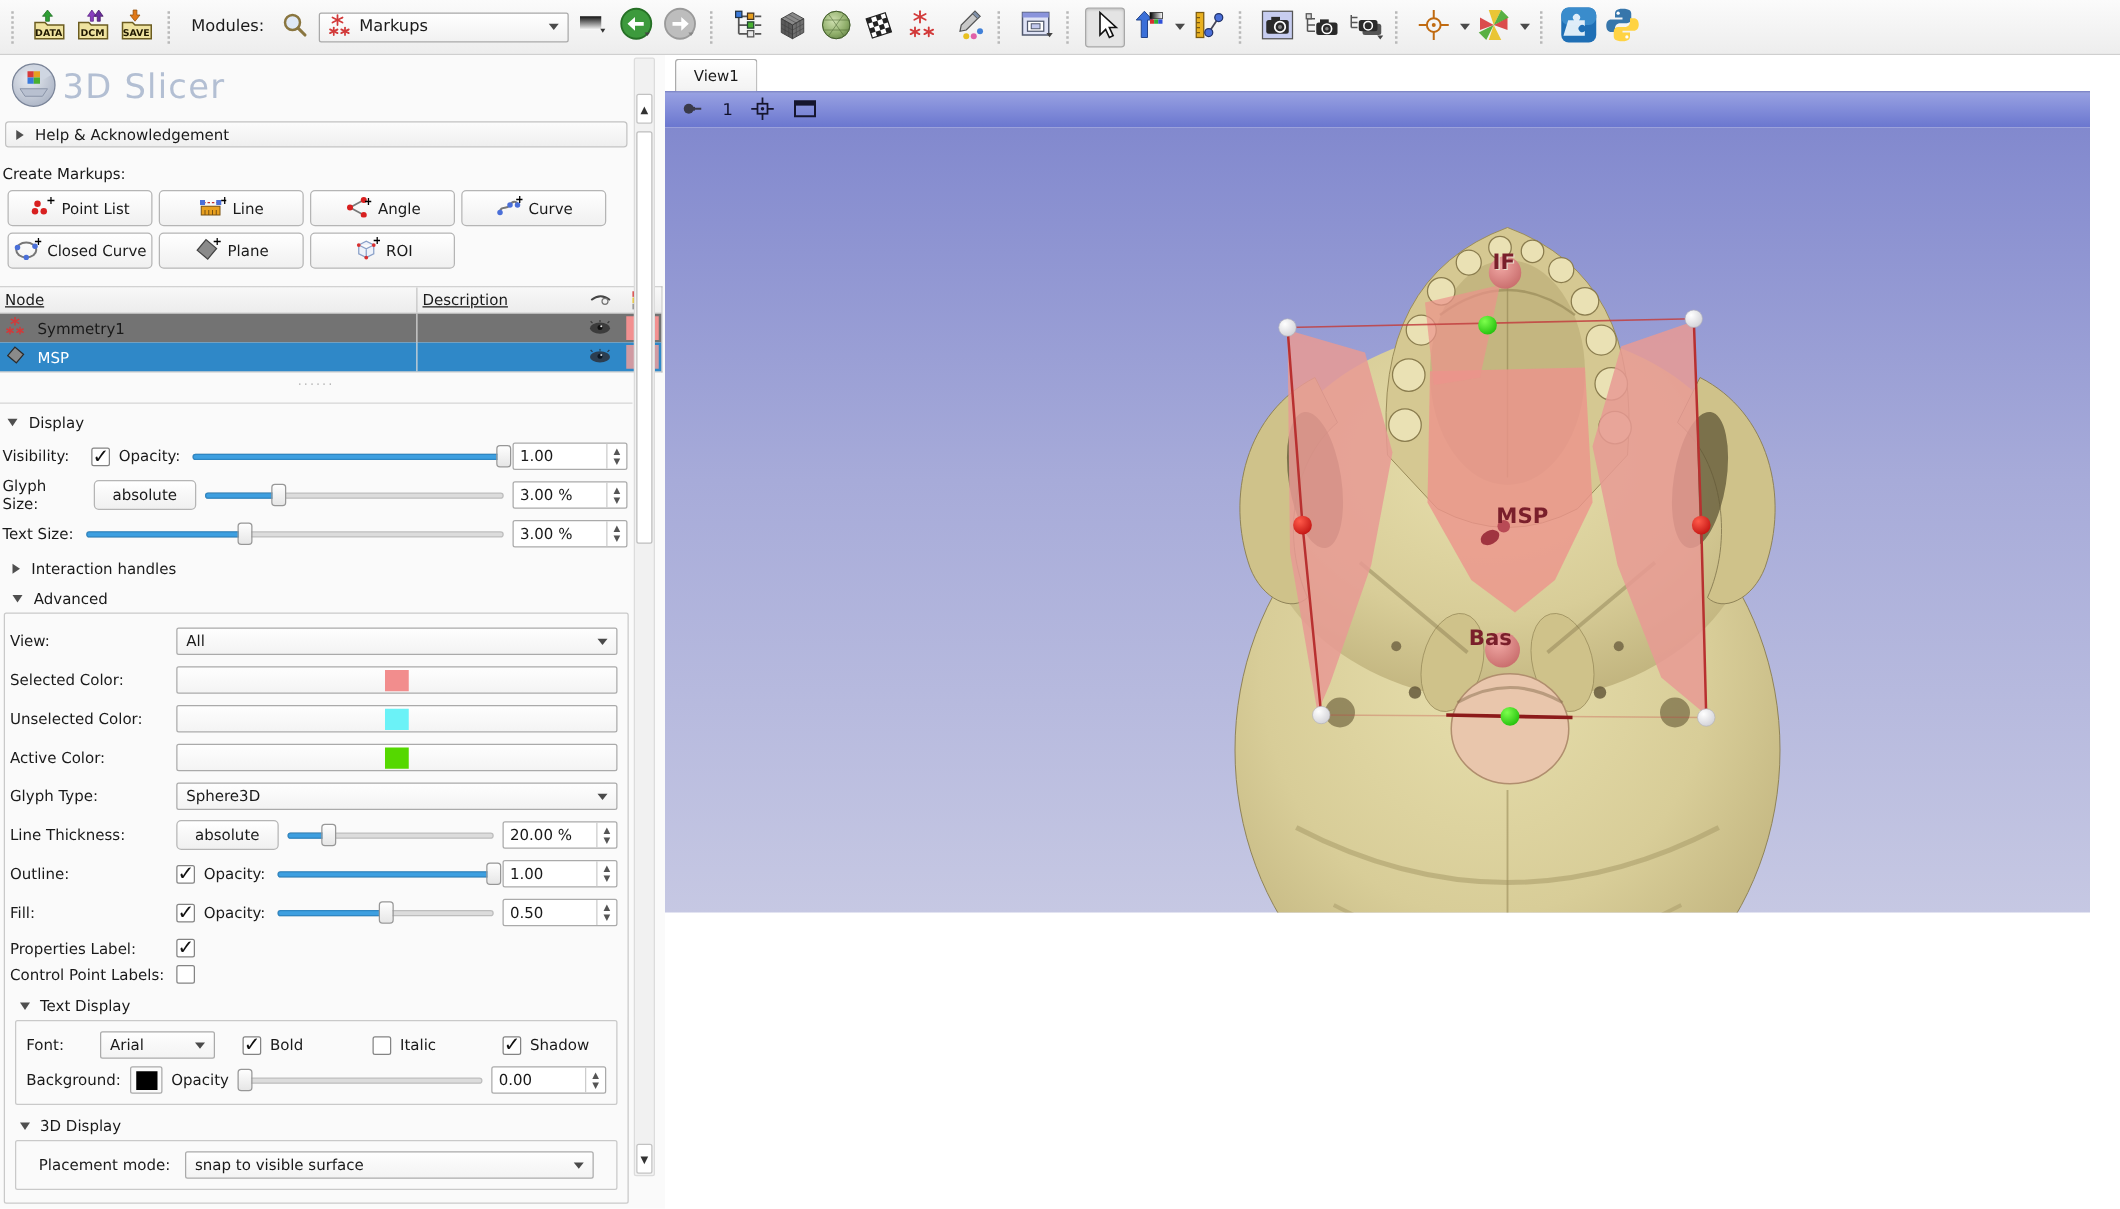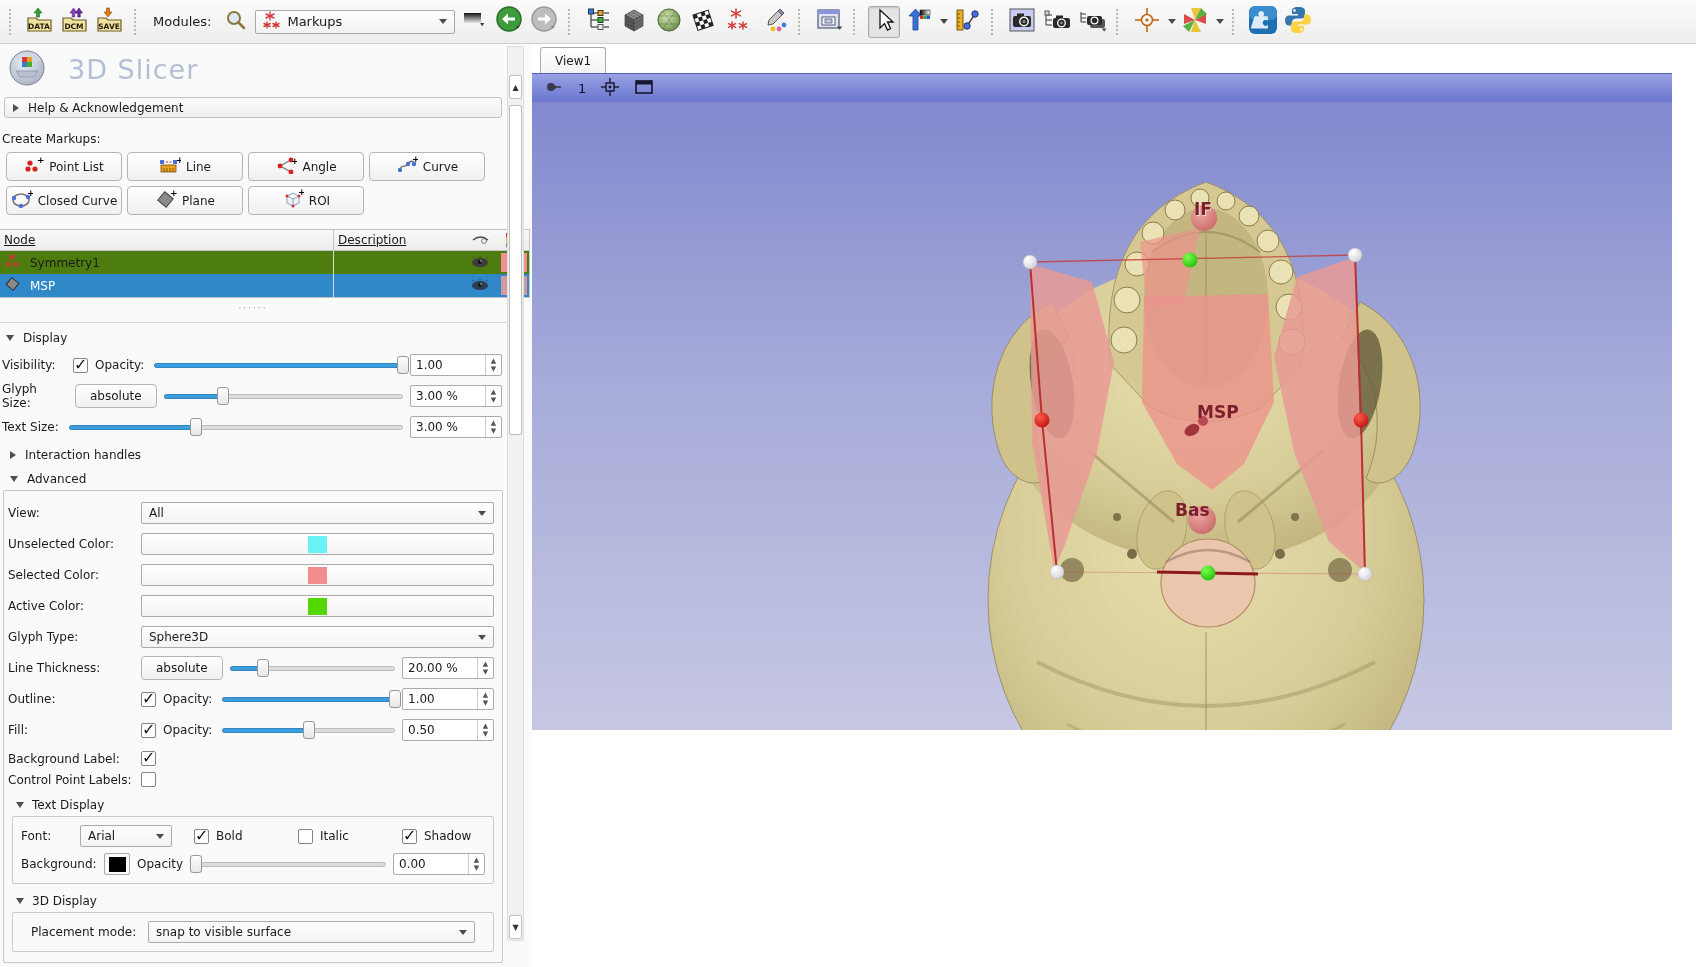--- a/index.html
+++ b/index.html
@@ -17,35 +17,35 @@
   .tlabel { font-size:13px; margin:0 6px 0 4px; }
   .ddarrow { width:0; height:0; border-left:4px solid transparent; border-right:4px solid transparent; border-top:5px solid #4a4a4a; margin-left:2px; }
   .combo { height:24px; border:1px solid #a9a9a9; border-radius:2px; background:linear-gradient(#ffffff,#f1f1f1);
     display:flex; align-items:center; padding:0 7px; gap:6px; }
   .combo .cval { flex:1; font-size:13px; }
   .module-combo { width:200px; }
 
   
   .left-panel { position:absolute; left:0; top:44px; width:532px; height:923px; background:#fafafa; }
   .panel-content { position:absolute; left:0; top:0; width:506px; }
-  .logo-row { display:flex; align-items:center; gap:22px; padding:5px 0 4px 8px; }
+  .logo-row { display:flex; align-items:center; gap:4px; padding:5px 0 4px 8px; }
   .logo-title { font-size:27px; color:#b3bfd3; letter-spacing:1px; }
   .collapsible-bar { margin:3px 4px; height:21px; border:1px solid #c2c2c2; border-radius:3px;
     background:linear-gradient(#fcfcfc,#efefef); display:flex; align-items:center; gap:9px; padding:0 8px; font-size:12px; }
   .tri-r { width:0; height:0; border-top:4px solid transparent; border-bottom:4px solid transparent; border-left:6px solid #4f4f4f; }
   .tri-d { width:0; height:0; border-left:4px solid transparent; border-right:4px solid transparent; border-top:6px solid #4f4f4f; }
   .create-label { margin:14px 0 6px 2px; }
   .mk-grid { display:flex; flex-wrap:wrap; gap:5px; padding:0 4px 0 6px; }
   .mk-btn { width:116px; height:29px; border:1px solid #b5b5b5; border-radius:4px;
     background:linear-gradient(#ffffff,#f0f0f0); display:flex; align-items:center; justify-content:center; gap:5px; font-size:12px; }
 
   
   .node-table { margin-top:14px; border:1px solid #c4c4c4; border-left:none; width:530px; background:#fff; }
   .nt-header { display:flex; height:21px; background:linear-gradient(#f8f8f8,#ececec); border-bottom:1px solid #c4c4c4; align-items:center;text-decoration:underline; }
-  .nt-row { display:flex; height:23px; align-items:center; background:#4d7c0f; }
+  .nt-row { display:flex; height:23px; align-items:center; background:#737373; }
   .nt-row.selected { background:#2f88c8; color:#fff; }
   .c-node { flex:1; padding-left:4px; display:flex; align-items:center; gap:8px; }
   .c-desc { width:128px; border-left:1px solid #d8d8d8; align-self:stretch; display:flex; align-items:center; padding-left:4px; }
   .nt-header .c-desc { border-left:1px solid #c4c4c4; }
   .c-eye { width:38px; display:flex; justify-content:center; }
   .c-color { width:30px; align-self:stretch; display:flex; align-items:center; justify-content:center; }
   .swatch-cell { width:26px; height:19px; }
   .resize-dots { text-align:center; color:#9a9a9a; font-size:9px; letter-spacing:2px; line-height:8px; margin-top:6px; }
 
   .sect-hdr { display:flex; align-items:center; gap:9px; margin:10px 0 4px 6px; }
@@ -675,29 +675,29 @@
         <div class="row">
           <span class="lblw">View:</span>
           <div class="combo2">
               <span>All</span>
               <span class="ca">
                 <div class="ddarrow"></div>
               </span>
             </div>
         </div>
         <div class="row">
+          <span class="lblw">Selected Color:</span>
+          <div class="color-btn">
+              <div class="csw" style="background: rgb(242, 141, 141);"></div>
+            </div>
+        </div>
+        <div class="row">
           <span class="lblw">Unselected Color:</span>
           <div class="color-btn">
               <div class="csw" style="background: rgb(107, 242, 247);"></div>
-            </div>
-        </div>
-        <div class="row">
-          <span class="lblw">Selected Color:</span>
-          <div class="color-btn">
-              <div class="csw" style="background: rgb(242, 141, 141);"></div>
             </div>
         </div>
         <div class="row">
           <span class="lblw">Active Color:</span>
           <div class="color-btn">
               <div class="csw" style="background: rgb(85, 216, 0);"></div>
             </div>
         </div>
         <div class="row">
           <span class="lblw">Glyph Type:</span>
@@ -752,21 +752,21 @@
             </div>
           <div class="spin">
               <span class="val">0.50</span>
               <span class="arrows">
                 <span>▲</span>
                 <span>▼</span>
               </span>
             </div>
         </div>
         <div class="row" style="height:17px;margin:6px 4px 4px 2px">
-          <span style="width:126px">Background Label:</span>
+          <span style="width:126px">Properties Label:</span>
           <div class="cb checked"></div>
         </div>
         <div class="row" style="height:17px;margin:4px 4px 4px 2px">
           <span style="width:126px">Control Point Labels:</span>
           <div class="cb"></div>
         </div>
 
         <div class="sub-hdr">
           <div class="tri-d"></div>
           <span>Text Display</span>

